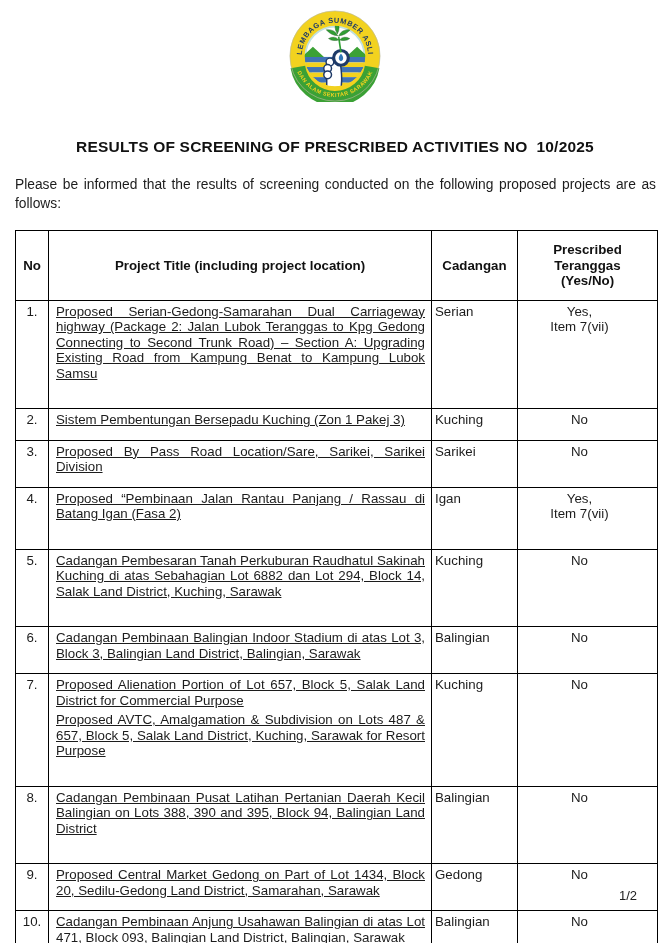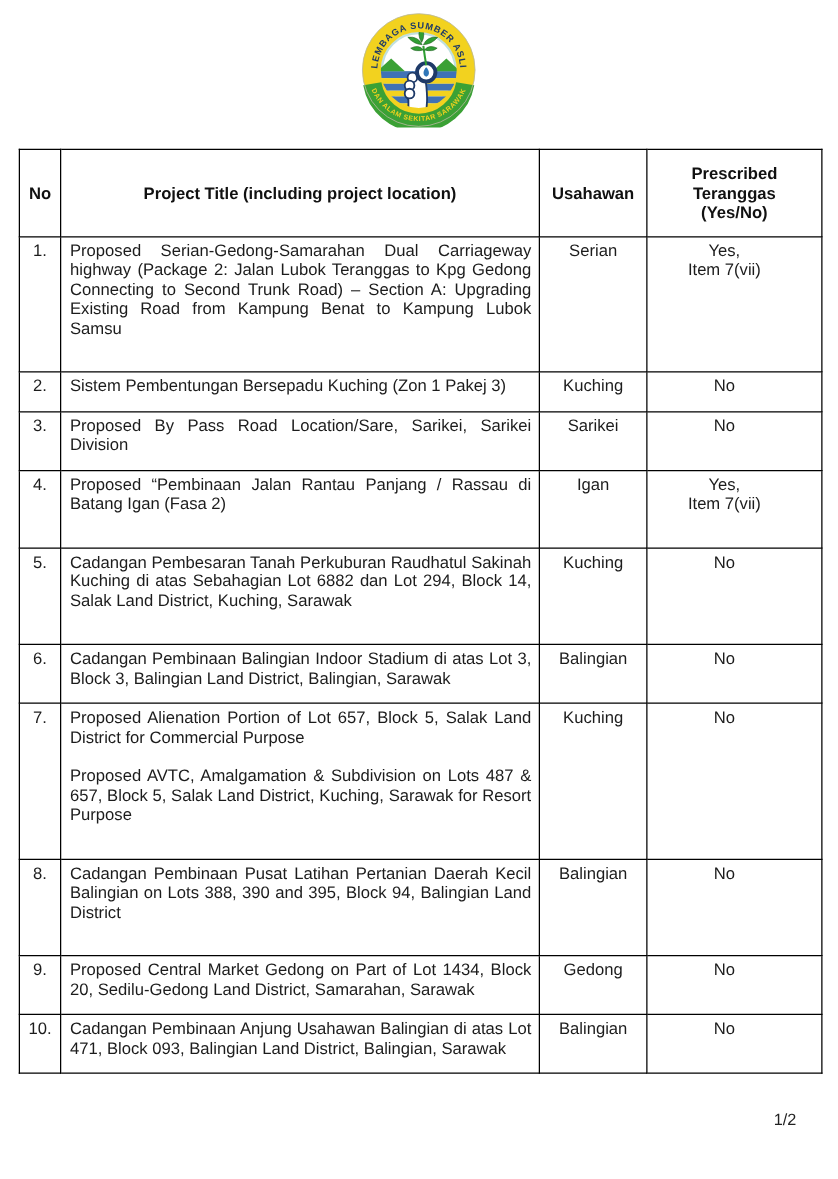--- a/index.html
+++ b/index.html
@@ -63,24 +63,25 @@
   td.c-no {
     text-align: center;
     padding: 3px 2px 10px 2px;
   }
   td.c-title {
     padding: 3px 6px 12px 7px;
   }
   td.c-title p {
     margin: 0;
     text-align: justify;
-  }
-  td.c-title p + p { margin-top: 16px; }
+    text-decoration: underline;
+  }
+  td.c-title p + p { margin-top: 4px; }
   td.c-loc {
-    text-align: center;
+    text-align: left;
     padding: 3px 3px 10px 3px;
   }
   td.c-pa {
     text-align: center;
     padding: 3px 19px 10px 3px;
     white-space: pre-line;
   }
 
   .page-num {
     position: absolute;
@@ -153,34 +154,36 @@
 
       <text font-family="Liberation Sans, sans-serif" font-size="8" font-weight="bold" fill="#1E3A68" letter-spacing="0.7">
         <textPath href="#topArc" startOffset="50%" text-anchor="middle">LEMBAGA SUMBER ASLI</textPath>
       </text>
       <text font-family="Liberation Sans, sans-serif" font-size="6" font-weight="bold" fill="#F2D21F" letter-spacing="0.5">
         <textPath href="#botArc" startOffset="50%" text-anchor="middle">DAN ALAM SEKITAR SARAWAK</textPath>
       </text>
     </svg>
   </div>
 
-
+  <h1 class="doc-title">RESULTS OF SCREENING OF PRESCRIBED ACTIVITIES NO  10/2025</h1>
+
+  <p class="intro">Please be informed that the results of screening conducted on the following proposed projects are as follows:</p>
 
   <table class="results">
     <colgroup>
       <col style="width:33px">
       <col style="width:383px">
       <col style="width:86px">
       <col style="width:140px">
     </colgroup>
     <thead>
       <tr>
         <th>No</th>
         <th>Project Title (including project location)</th>
-        <th>Usahawan</th>
+        <th>Cadangan</th>
         <th>Prescribed Teranggas
 (Yes/No)</th>
       </tr>
     </thead>
     <tbody>
     <tr>
       <td class="c-no">1.</td>
       <td class="c-title">
             <p>Proposed Serian-Gedong-Samarahan Dual Carriageway highway (Package 2: Jalan Lubok Teranggas to Kpg Gedong Connecting to Second Trunk Road) – Section A: Upgrading Existing Road from Kampung Benat to Kampung Lubok Samsu</p>
             <div style="height: 15px;"></div>

